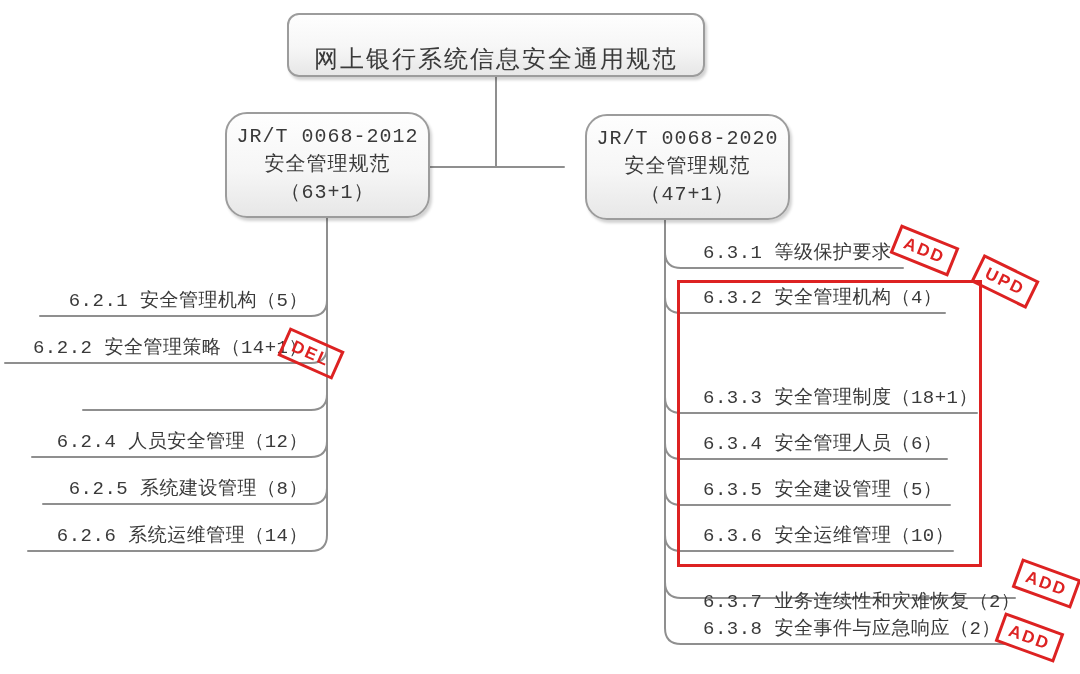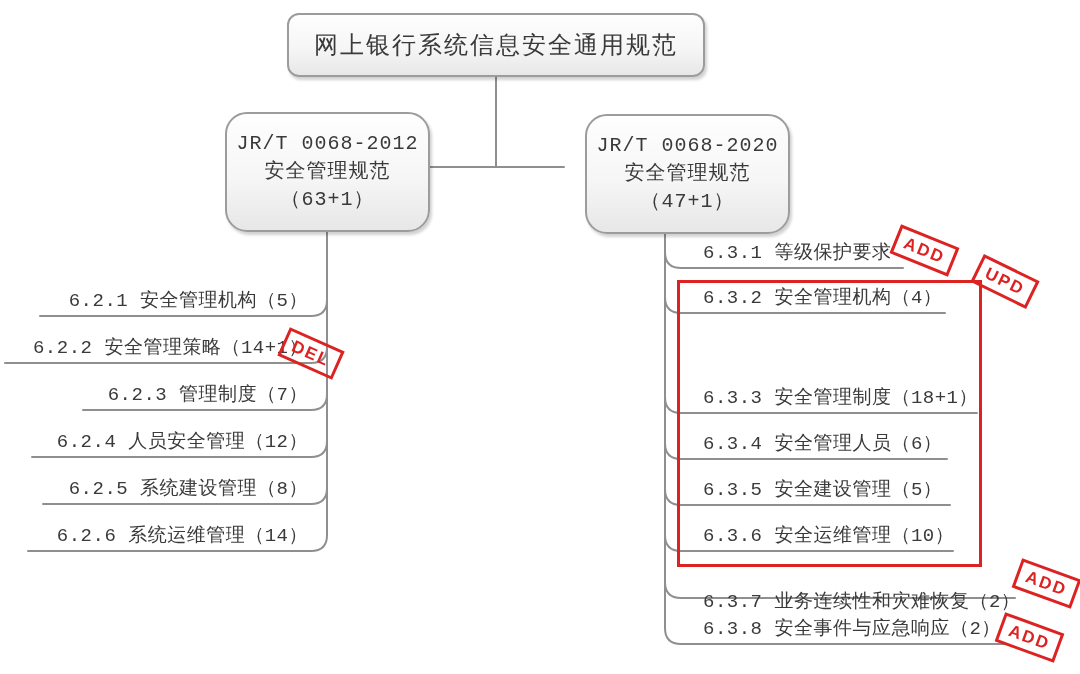--- a/index.html
+++ b/index.html
@@ -19,24 +19,24 @@
     background:linear-gradient(180deg,#fefefe 0%,#f6f6f6 55%,#e7e7e7 100%);
     box-shadow:2px 3px 3px rgba(0,0,0,0.18);
     color:#3a3a3a;
     text-align:center;
     z-index:2;
     display:flex;flex-direction:column;align-items:center;justify-content:center;
   }
   .node.root{
     left:287px;top:13px;width:418px;height:64px;
     border-radius:12px;
-    font-size:24px;letter-spacing:2px;
+    font-size:24px;letter-spacing:2px;justify-content:flex-end;
   }
   .node.child{
-    width:205px;height:120px;
+    width:205px;height:106px;
     border-radius:22px;
     font-size:20px;line-height:28px;letter-spacing:1px;
   }
   .node.child.left{left:225px;top:112px;}
   .node.child.right{left:565px;top:114px;margin-left:20px;}
   .row{
     position:absolute;
     height:26px;line-height:26px;
     font-size:19px;letter-spacing:0.5px;
     white-space:nowrap;
@@ -110,21 +110,20 @@
   </div>
 
   <div class="node child right">
     <span>JR/T 0068-2020</span>
     <span>安全管理规范</span>
     <span>（47+1）</span>
   </div>
 
   <div class="row l" style="top:288px">6.2.1 安全管理机构（5）</div>
   <div class="row l" style="top:335px">6.2.2 安全管理策略（14+1）</div>
-  <div class="row l" style="top:382px">6.2.3 管理制度（7）</div>
   <div class="row l" style="top:429px">6.2.4 人员安全管理（12）</div>
   <div class="row l" style="top:476px">6.2.5 系统建设管理（8）</div>
   <div class="row l" style="top:523px">6.2.6 系统运维管理（14）</div>
 
   <div class="row r" style="top:240px">6.3.1 等级保护要求</div>
   <div class="row r" style="top:285px">6.3.2 安全管理机构（4）</div>
   <div class="row r" style="top:385px">6.3.3 安全管理制度（18+1）</div>
   <div class="row r" style="top:431px">6.3.4 安全管理人员（6）</div>
   <div class="row r" style="top:477px">6.3.5 安全建设管理（5）</div>
   <div class="row r" style="top:523px">6.3.6 安全运维管理（10）</div>

